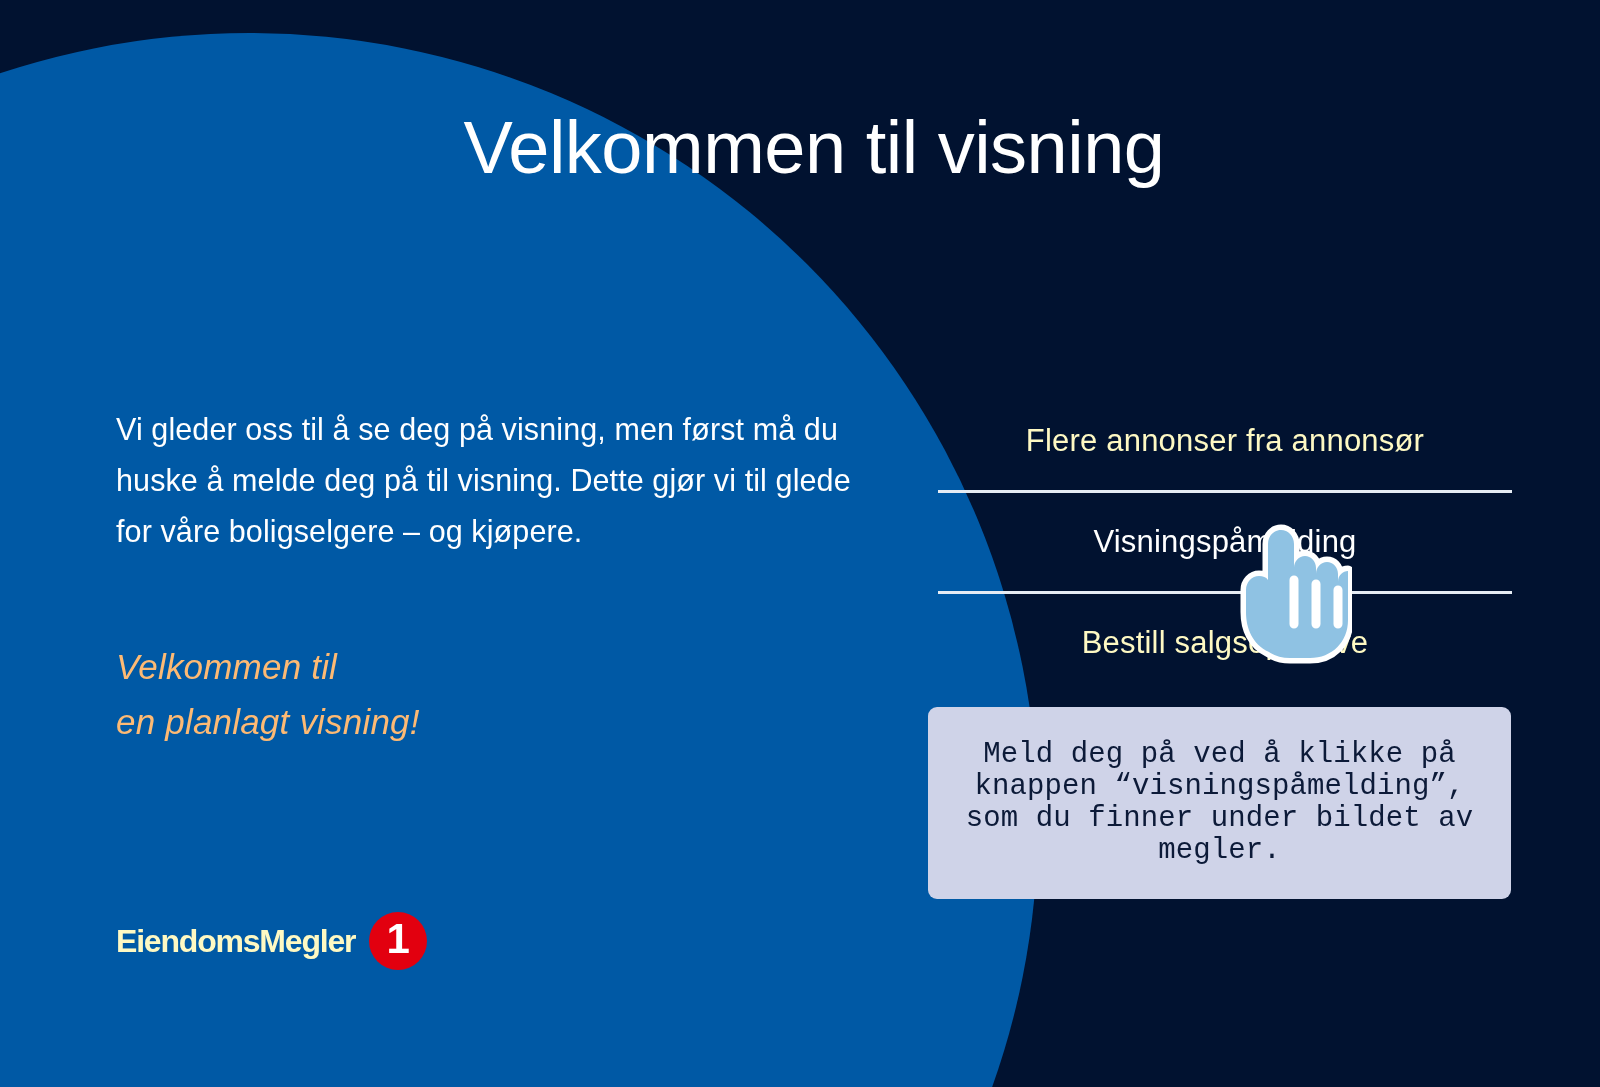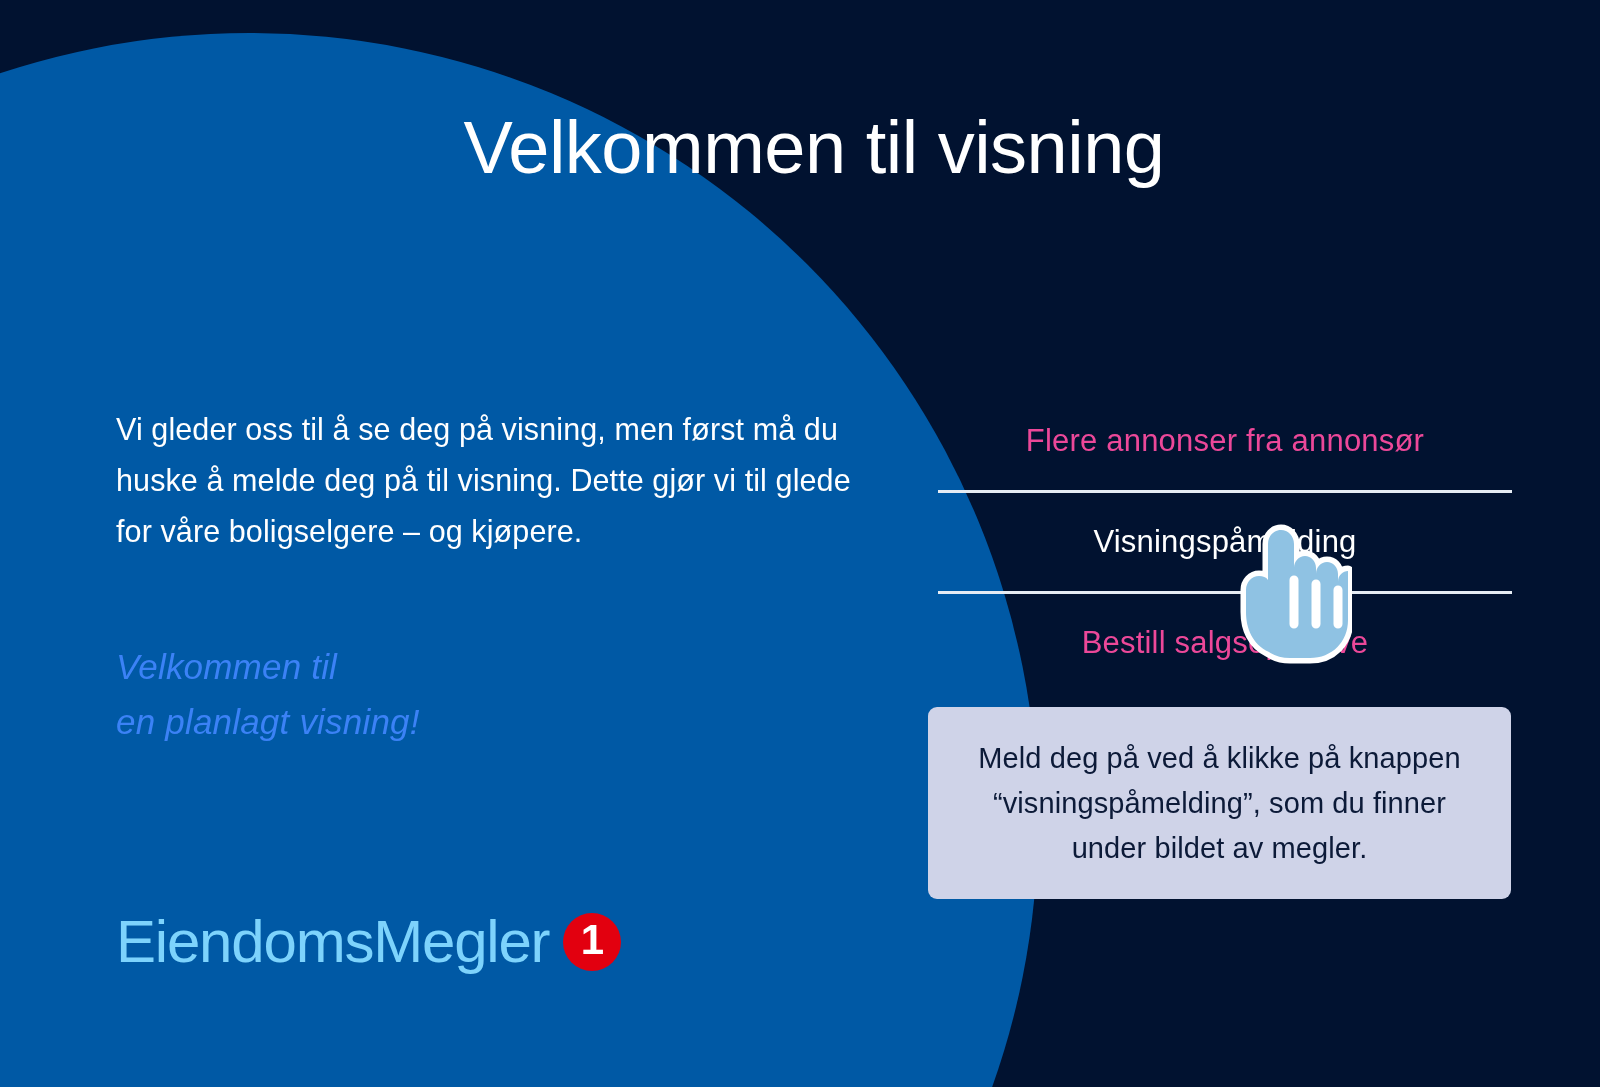--- a/index.html
+++ b/index.html
@@ -40,21 +40,21 @@
   .body-copy {
     color:#ffffff;
     font-size:30.5px;
     line-height:51px;
     font-weight:400;
     letter-spacing:0.1px;
     margin-top:8px;
   }
   .italic-copy {
     margin-top:82px;
-    color:#3b82f6;
+    color:#fdba74;
     font-size:35px;
     line-height:55px;
     font-style:italic;
     font-weight:400;
     letter-spacing:0.2px;
   }
 
   
   .headline {
     position:absolute;
@@ -79,21 +79,21 @@
     width:574px;
   }
   .menu-row {
     height:98px;
     display:flex;
     align-items:center;
     justify-content:center;
     font-size:31px;
     letter-spacing:0.2px;
   }
-  .menu-row.muted { color:#ec4899; }
+  .menu-row.muted { color:#fef9c3; }
   .menu-row.active { color:#ffffff; }
   .menu-divider {
     height:3px;
     background:#e6ecf4;
     width:100%;
   }
 
   
   .tooltip {
     position:absolute;
@@ -103,24 +103,25 @@
     height:192px;
     background:#cfd3e8;
     border-radius:9px;
     display:flex;
     align-items:center;
     justify-content:center;
   }
   .tooltip-text {
     color:#0c1a38;
     font-size:29px;
-    line-height:45px;
+    line-height:32px;
     text-align:center;
     padding:0 26px;
     letter-spacing:0.1px;
+    font-family:Liberation Mono, monospace;
   }
 
   
   .cursor-hand {
     position:absolute;
     left:1232px;
     top:524px;
     width:120px;
     height:140px;
     pointer-events:none;
@@ -129,23 +130,23 @@
   
   .logo {
     position:absolute;
     left:116px;
     top:912px;
     display:flex;
     align-items:center;
     gap:14px;
   }
   .logo-word {
-    color:#7dd3fc;
-    font-size:60px;
-    font-weight:normal;
+    color:#fef9c3;
+    font-size:32px;
+    font-weight:bold;
     letter-spacing:-1.2px;
     line-height:1;
   }
   .logo-badge {
     width:58px;
     height:58px;
     border-radius:50%;
     background:#e2000f;
     display:flex;
     align-items:center;

